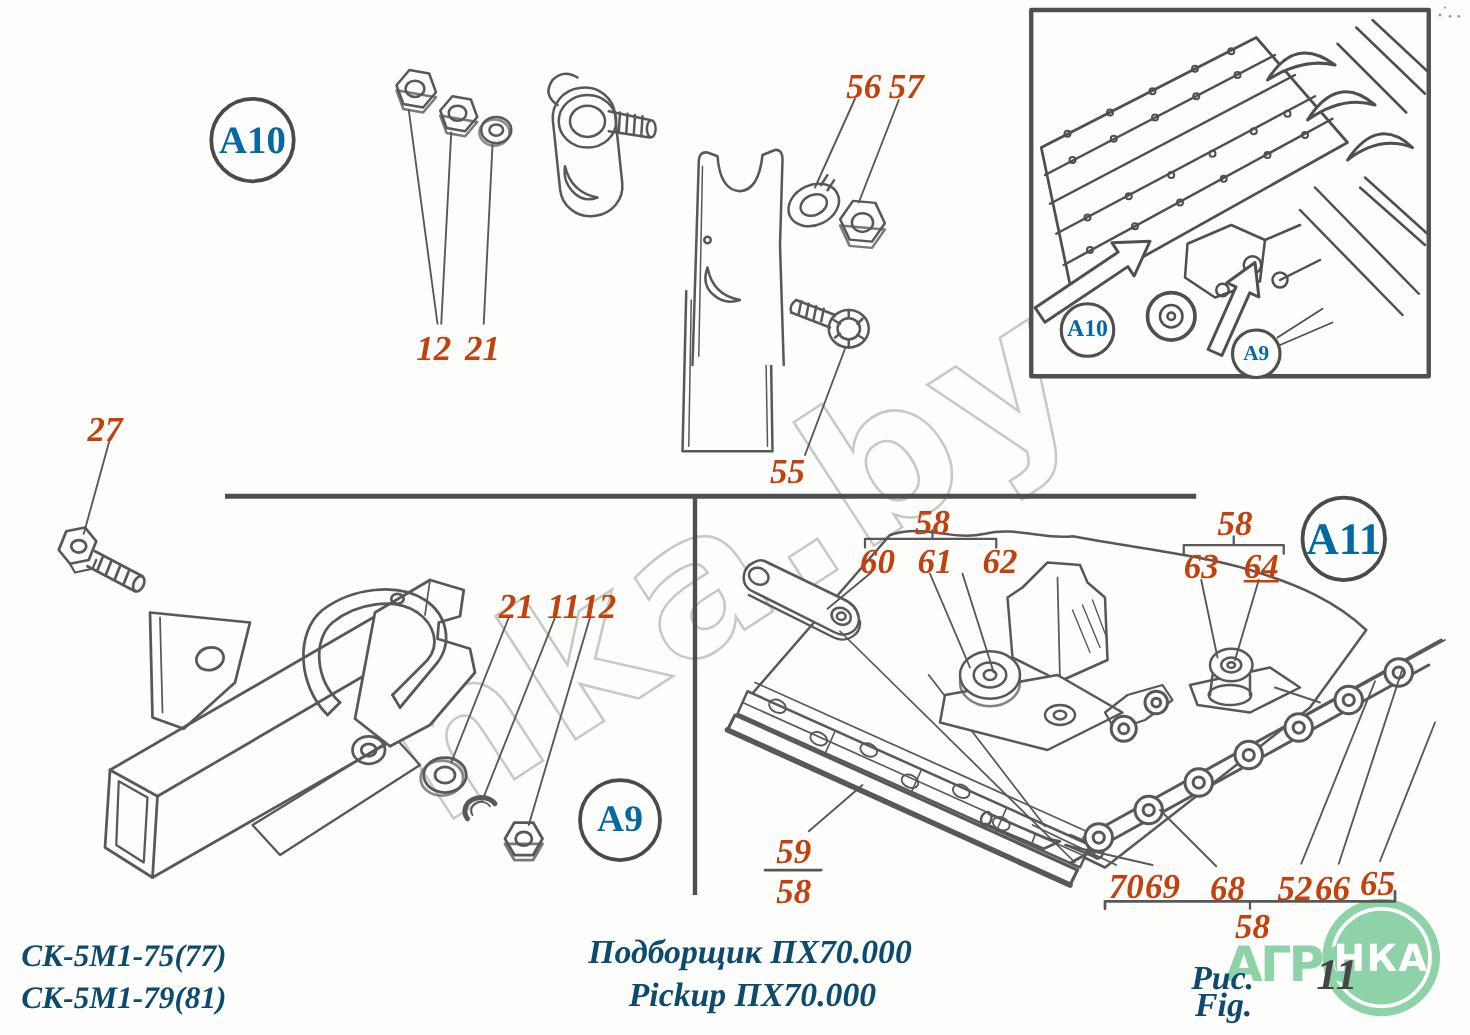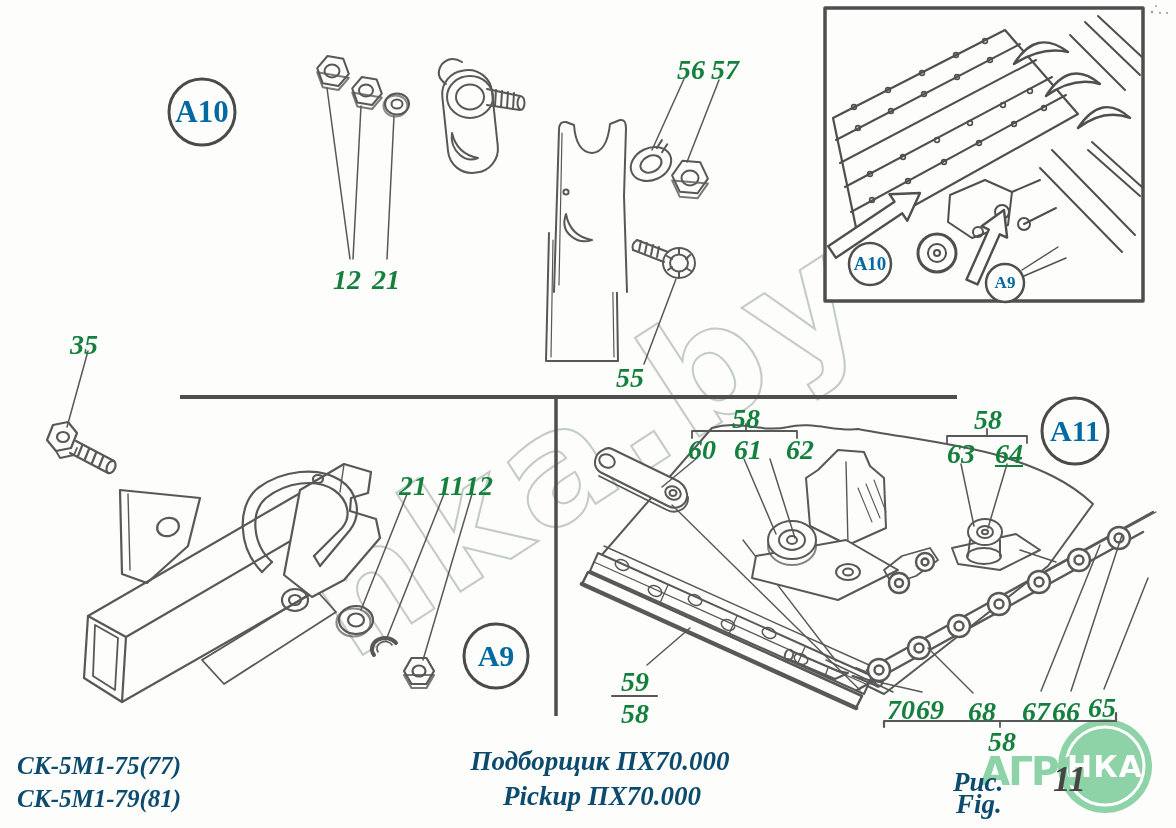--- a/index.html
+++ b/index.html
@@ -4,30 +4,30 @@
 <style>
   html,body{margin:0;padding:0;background:#e8e8e8;}
   .page{
     position:relative;width:1176px;height:828px;background:#fdfdfc;
     overflow:hidden;font-family:"Liberation Serif",serif;
   }
   .page svg.art{position:absolute;left:0;top:0;}
   .layer{position:absolute;left:0;top:0;width:100%;height:100%;pointer-events:none;}
   .plabel{
     position:absolute;transform:translateX(-50%);
-    font:bold italic 28px "Liberation Serif",serif;color:#15803d;
+    font:bold italic 28px "Liberation Serif",serif;color:#c2410c;
     white-space:nowrap;letter-spacing:0px;
   }
   .callout{
     position:absolute;display:flex;align-items:center;justify-content:center;
     font-weight:bold;color:#0369a1;font-family:"Liberation Serif",serif;
   }
   .co-main-a10{left:169px;top:79px;width:66px;height:66px;font-size:31px;}
   .co-main-a9{left:464px;top:624px;width:64px;height:64px;font-size:30px;}
-  .co-main-a11{left:1042px;top:398px;width:66px;height:66px;font-size:30px;}
+  .co-main-a11{left:1042px;top:398px;width:66px;height:66px;font-size:36px;}
   .co-inset-a10{left:849px;top:243px;width:42px;height:42px;font-size:19px;}
   .co-inset-a9{left:986px;top:264px;width:38px;height:38px;font-size:17px;}
   .ftext{position:absolute;color:#0c4a6e;white-space:nowrap;}
   .f-model1{left:17px;top:752px;font:bold italic 25px "Liberation Serif",serif;}
   .f-model2{left:17px;top:785px;font:bold italic 25px "Liberation Serif",serif;}
   .f-title-ru{left:600px;top:746px;transform:translateX(-50%);font:bold italic 27px "Liberation Serif",serif;}
   .f-title-en{left:602px;top:781px;transform:translateX(-50%);font:bold italic 27px "Liberation Serif",serif;}
   .f-fig-ru{left:953px;top:752px;font:bold italic 27px "Liberation Serif",serif;z-index:5;margin-top:15px;}
   .f-fig-en{left:956px;top:789px;font:bold italic 27px "Liberation Serif",serif;z-index:5;}
   .f-fig-num{left:1053px;top:760px;font:bold italic 35px "Liberation Serif",serif;z-index:5;color:#454545;}
@@ -420,37 +420,37 @@
     <circle cx="1075" cy="431" r="33"></circle>
   </g>
 </svg>
 
 <div class="layer" id="labels-layer">
       <div class="plabel" style="left: 347px; top: 264px;">12</div>
       <div class="plabel" style="left: 386px; top: 264px;">21</div>
       <div class="plabel" style="left: 691px; top: 54px;">56</div>
       <div class="plabel" style="left: 725px; top: 54px;">57</div>
       <div class="plabel" style="left: 630px; top: 362px;">55</div>
-      <div class="plabel" style="left: 84px; top: 329px;">35</div>
+      <div class="plabel" style="left: 84px; top: 329px;">27</div>
       <div class="plabel" style="left: 413px; top: 470px;">21</div>
       <div class="plabel" style="left: 451px; top: 470px;">11</div>
       <div class="plabel" style="left: 479px; top: 470px;">12</div>
       <div class="plabel" style="left: 746px; top: 403px;">58</div>
       <div class="plabel" style="left: 702px; top: 434px;">60</div>
       <div class="plabel" style="left: 748px; top: 434px;">61</div>
       <div class="plabel" style="left: 800px; top: 434px;">62</div>
       <div class="plabel" style="left: 988px; top: 404px;">58</div>
       <div class="plabel" style="left: 961px; top: 438px;">63</div>
       <div class="plabel" style="left: 1009px; top: 438px; text-decoration: underline;">64</div>
       <div class="plabel" style="left: 635px; top: 666px;">59</div>
       <div class="plabel" style="left: 635px; top: 698px;">58</div>
       <div class="plabel" style="left: 901px; top: 694px;">70</div>
       <div class="plabel" style="left: 930px; top: 694px;">69</div>
       <div class="plabel" style="left: 982px; top: 696px;">68</div>
-      <div class="plabel" style="left: 1036px; top: 696px;">67</div>
+      <div class="plabel" style="left: 1036px; top: 696px;">52</div>
       <div class="plabel" style="left: 1066px; top: 696px;">66</div>
       <div class="plabel" style="left: 1102px; top: 692px;">65</div>
       <div class="plabel" style="left: 1002px; top: 726px;">58</div>
     </div>
 
 <div class="callout co-main-a10">A10</div>
 <div class="callout co-main-a9">A9</div>
 <div class="callout co-main-a11">A11</div>
 <div class="callout co-inset-a10">A10</div>
 <div class="callout co-inset-a9">A9</div>

